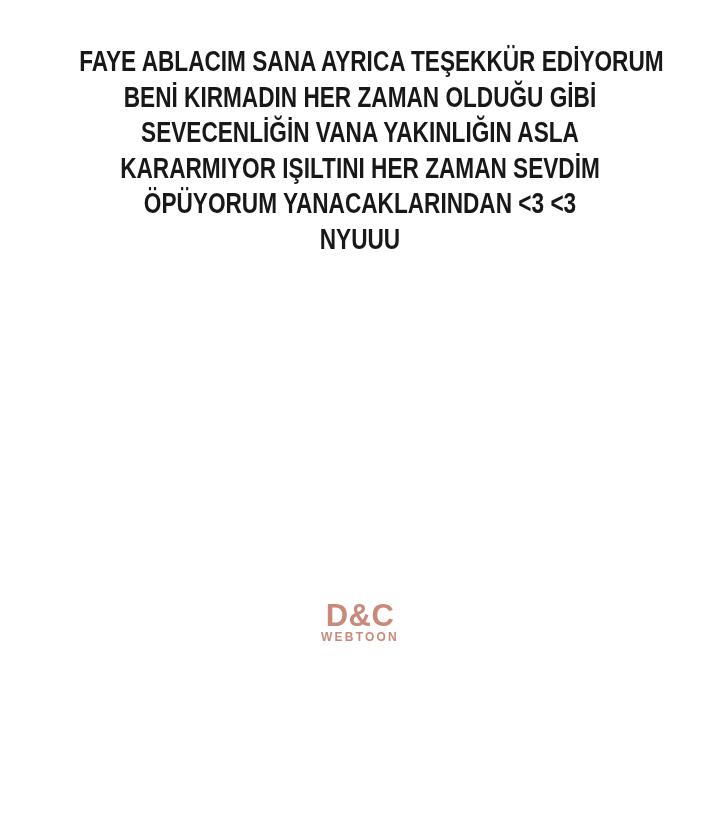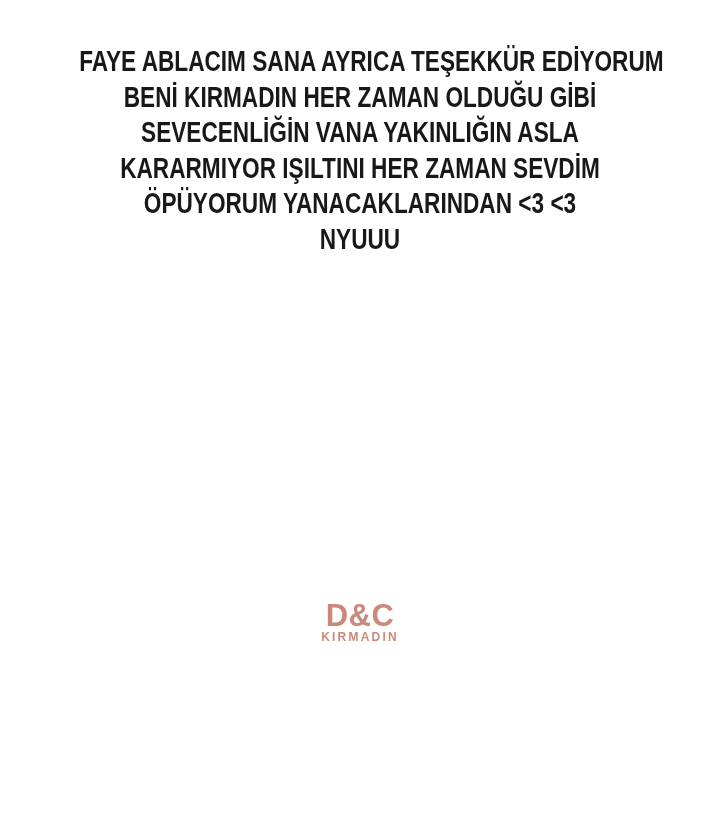--- a/index.html
+++ b/index.html
@@ -118,16 +118,16 @@
     <div class="line">BENİ KIRMADIN HER ZAMAN OLDUĞU GİBİ</div>
     <div class="line">SEVECENLİĞİN VANA YAKINLIĞIN ASLA</div>
     <div class="line">KARARMIYOR IŞILTINI HER ZAMAN SEVDİM</div>
     <div class="line">ÖPÜYORUM YANACAKLARINDAN &lt;3 &lt;3</div>
     <div class="line">NYUUU</div>
   </div>
 
 
   <div class="logo">
     <div class="logo-title">D&amp;C</div>
-    <div class="logo-subtitle">KIRMADIN</div>
+    <div class="logo-subtitle">WEBTOON</div>
   </div>
 
 </div>
 
 </body></html>

